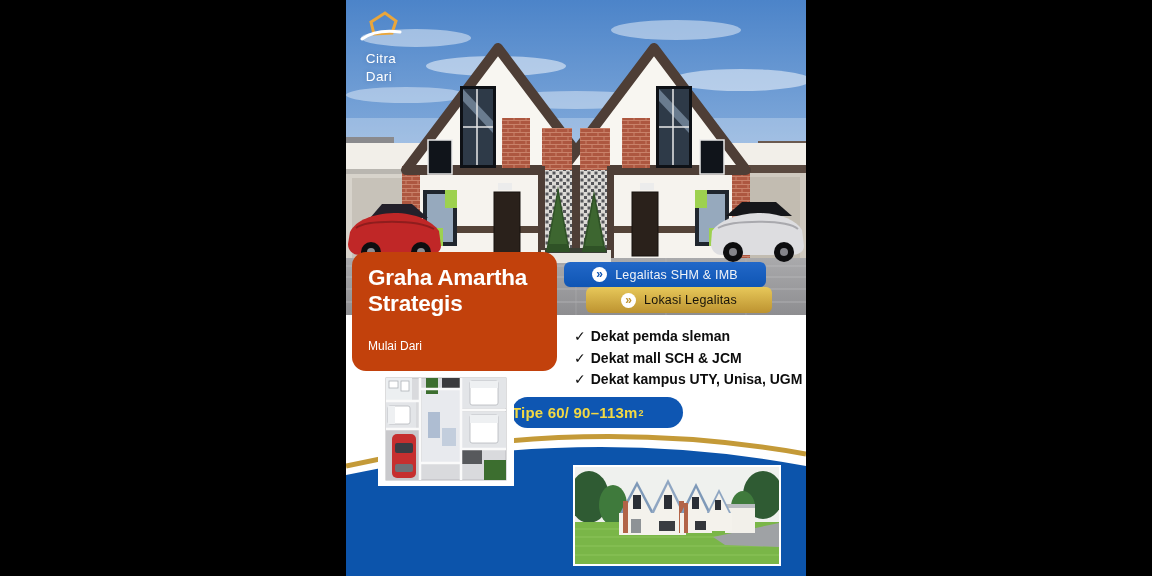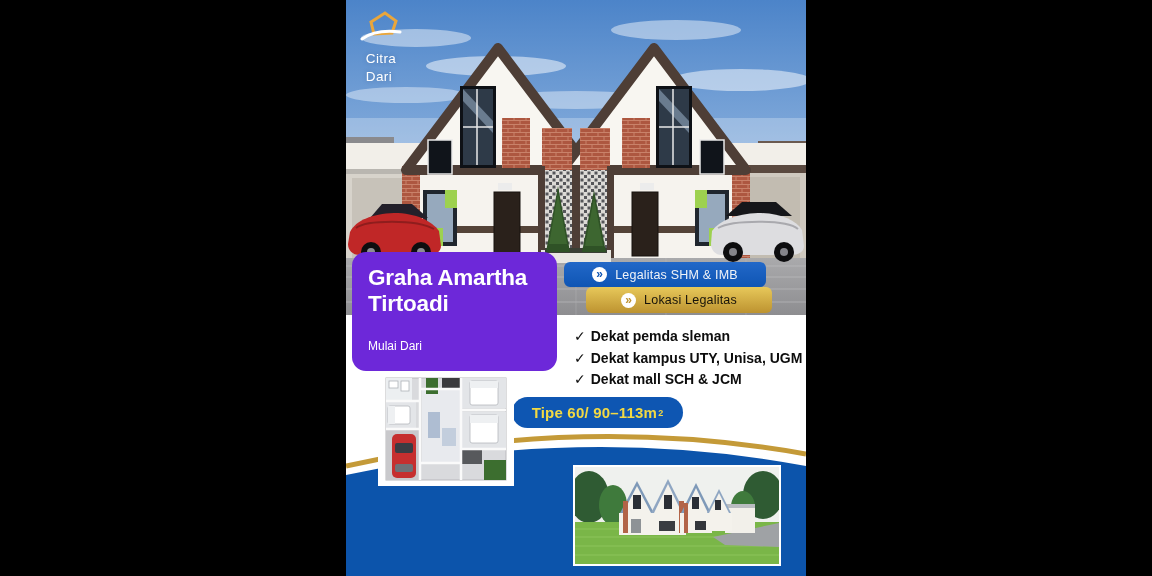--- a/index.html
+++ b/index.html
@@ -10,21 +10,21 @@
 
   
   .hero{left:0;top:0;width:460px;height:315px;}
 
   
   .brand{left:14px;top:8px;display:flex;align-items:center;gap:8px;z-index:5;flex-direction:column;}
   .brand-text{color:#fff;font-size:13.5px;line-height:1.3;letter-spacing:.4px;font-weight:500;
               text-shadow:0 0 4px rgba(40,70,120,.35);}
 
   
-  .title-card{left:6px;top:252px;width:205px;height:119px;background:#6d28d9;border-radius:14px;
+  .title-card{left:6px;top:252px;width:205px;height:119px;background:#c2410c;border-radius:14px;
               box-sizing:border-box;padding:13px 15px 0 16px;z-index:6;}
   .title-line{color:#fff;font-weight:bold;font-size:22.5px;line-height:1.16;letter-spacing:-.2px;display:block;}
   .price-label{color:#fff;font-size:12px;margin-top:22px;display:block;}
   .price-value{color:#f6e04a;font-weight:bold;font-size:20px;margin:2px 0 0 14px;display:block;letter-spacing:.2px;}
 
   
   .badge{display:flex;align-items:center;justify-content:center;gap:8px;border-radius:6px;
          box-sizing:border-box;z-index:6;}
   .badge-blue{left:218px;top:262px;width:202px;height:25px;background:linear-gradient(180deg,#2268c8,#0f55b4);
               color:#f0f3f8;}
@@ -36,21 +36,21 @@
   .badge-blue .badge-ico{color:#0f55b4;}
   .badge-gold .badge-ico{color:#bd9330;}
 
   
   .features{left:228px;top:326px;width:215px;list-style:none;margin:0;padding:0;z-index:6;}
   .features li{font-size:14px;font-weight:bold;color:#0d0d0d;line-height:21.5px;white-space:nowrap;}
   .check{margin-right:5px;font-weight:bold;}
 
   
   .type-pill{left:166px;top:397px;width:171px;height:31px;background:#0e56b2;border-radius:16px;
-             display:flex;align-items:center;justify-content:center;color:#f2d943;font-weight:bold;
+             display:flex;align-items:center;justify-content:flex-start;color:#f2d943;font-weight:bold;
              font-size:15px;z-index:7;letter-spacing:.2px;}
   .type-pill sup{font-size:9px;margin-left:1px;line-height:0;vertical-align:6px;}
 
   
   .floorplan{left:32px;top:372px;width:136px;height:114px;background:#fff;z-index:7;}
 
   
   .swoosh{left:0;top:400px;width:460px;height:176px;z-index:4;}
 
   
@@ -226,42 +226,42 @@
       </div>
     </div>
 
     <svg class="abs swoosh" viewBox="0 0 460 176" preserveAspectRatio="none">
       <path d="M0,66 Q235,14 460,54" fill="none" stroke="#c49a38" stroke-width="5"></path>
       <path d="M0,75 Q235,24 460,66 L460,176 L0,176 Z" fill="#0c54ab"></path>
     </svg>
 
     <div class="abs title-card">
       <span class="title-line">Graha Amartha</span>
-      <span class="title-line">Tirtoadi</span>
+      <span class="title-line">Strategis</span>
       <span class="price-label">Mulai Dari</span>
     </div>
 
     <div class="abs badge badge-blue">
       <span class="badge-ico">»</span>
       <span class="badge-label">Legalitas SHM &amp; IMB</span>
     </div>
     <div class="abs badge badge-gold">
       <span class="badge-ico">»</span>
       <span class="badge-label">Lokasi Legalitas</span>
     </div>
 
     <ul class="abs features">
       <li>
         <span class="check">✓</span><span>Dekat pemda sleman</span>
       </li>
       <li>
-        <span class="check">✓</span><span>Dekat kampus UTY, Unisa, UGM</span>
+        <span class="check">✓</span><span>Dekat mall SCH &amp; JCM</span>
       </li>
       <li>
-        <span class="check">✓</span><span>Dekat mall SCH &amp; JCM</span>
+        <span class="check">✓</span><span>Dekat kampus UTY, Unisa, UGM</span>
       </li>
     </ul>
 
     <div class="abs type-pill">
       <span>Tipe 60/ 90–113m</span>
         <sup>2</sup>
     </div>
 
     <svg class="abs floorplan" viewBox="0 0 136 114">
       <rect width="136" height="114" fill="#ffffff"></rect>

